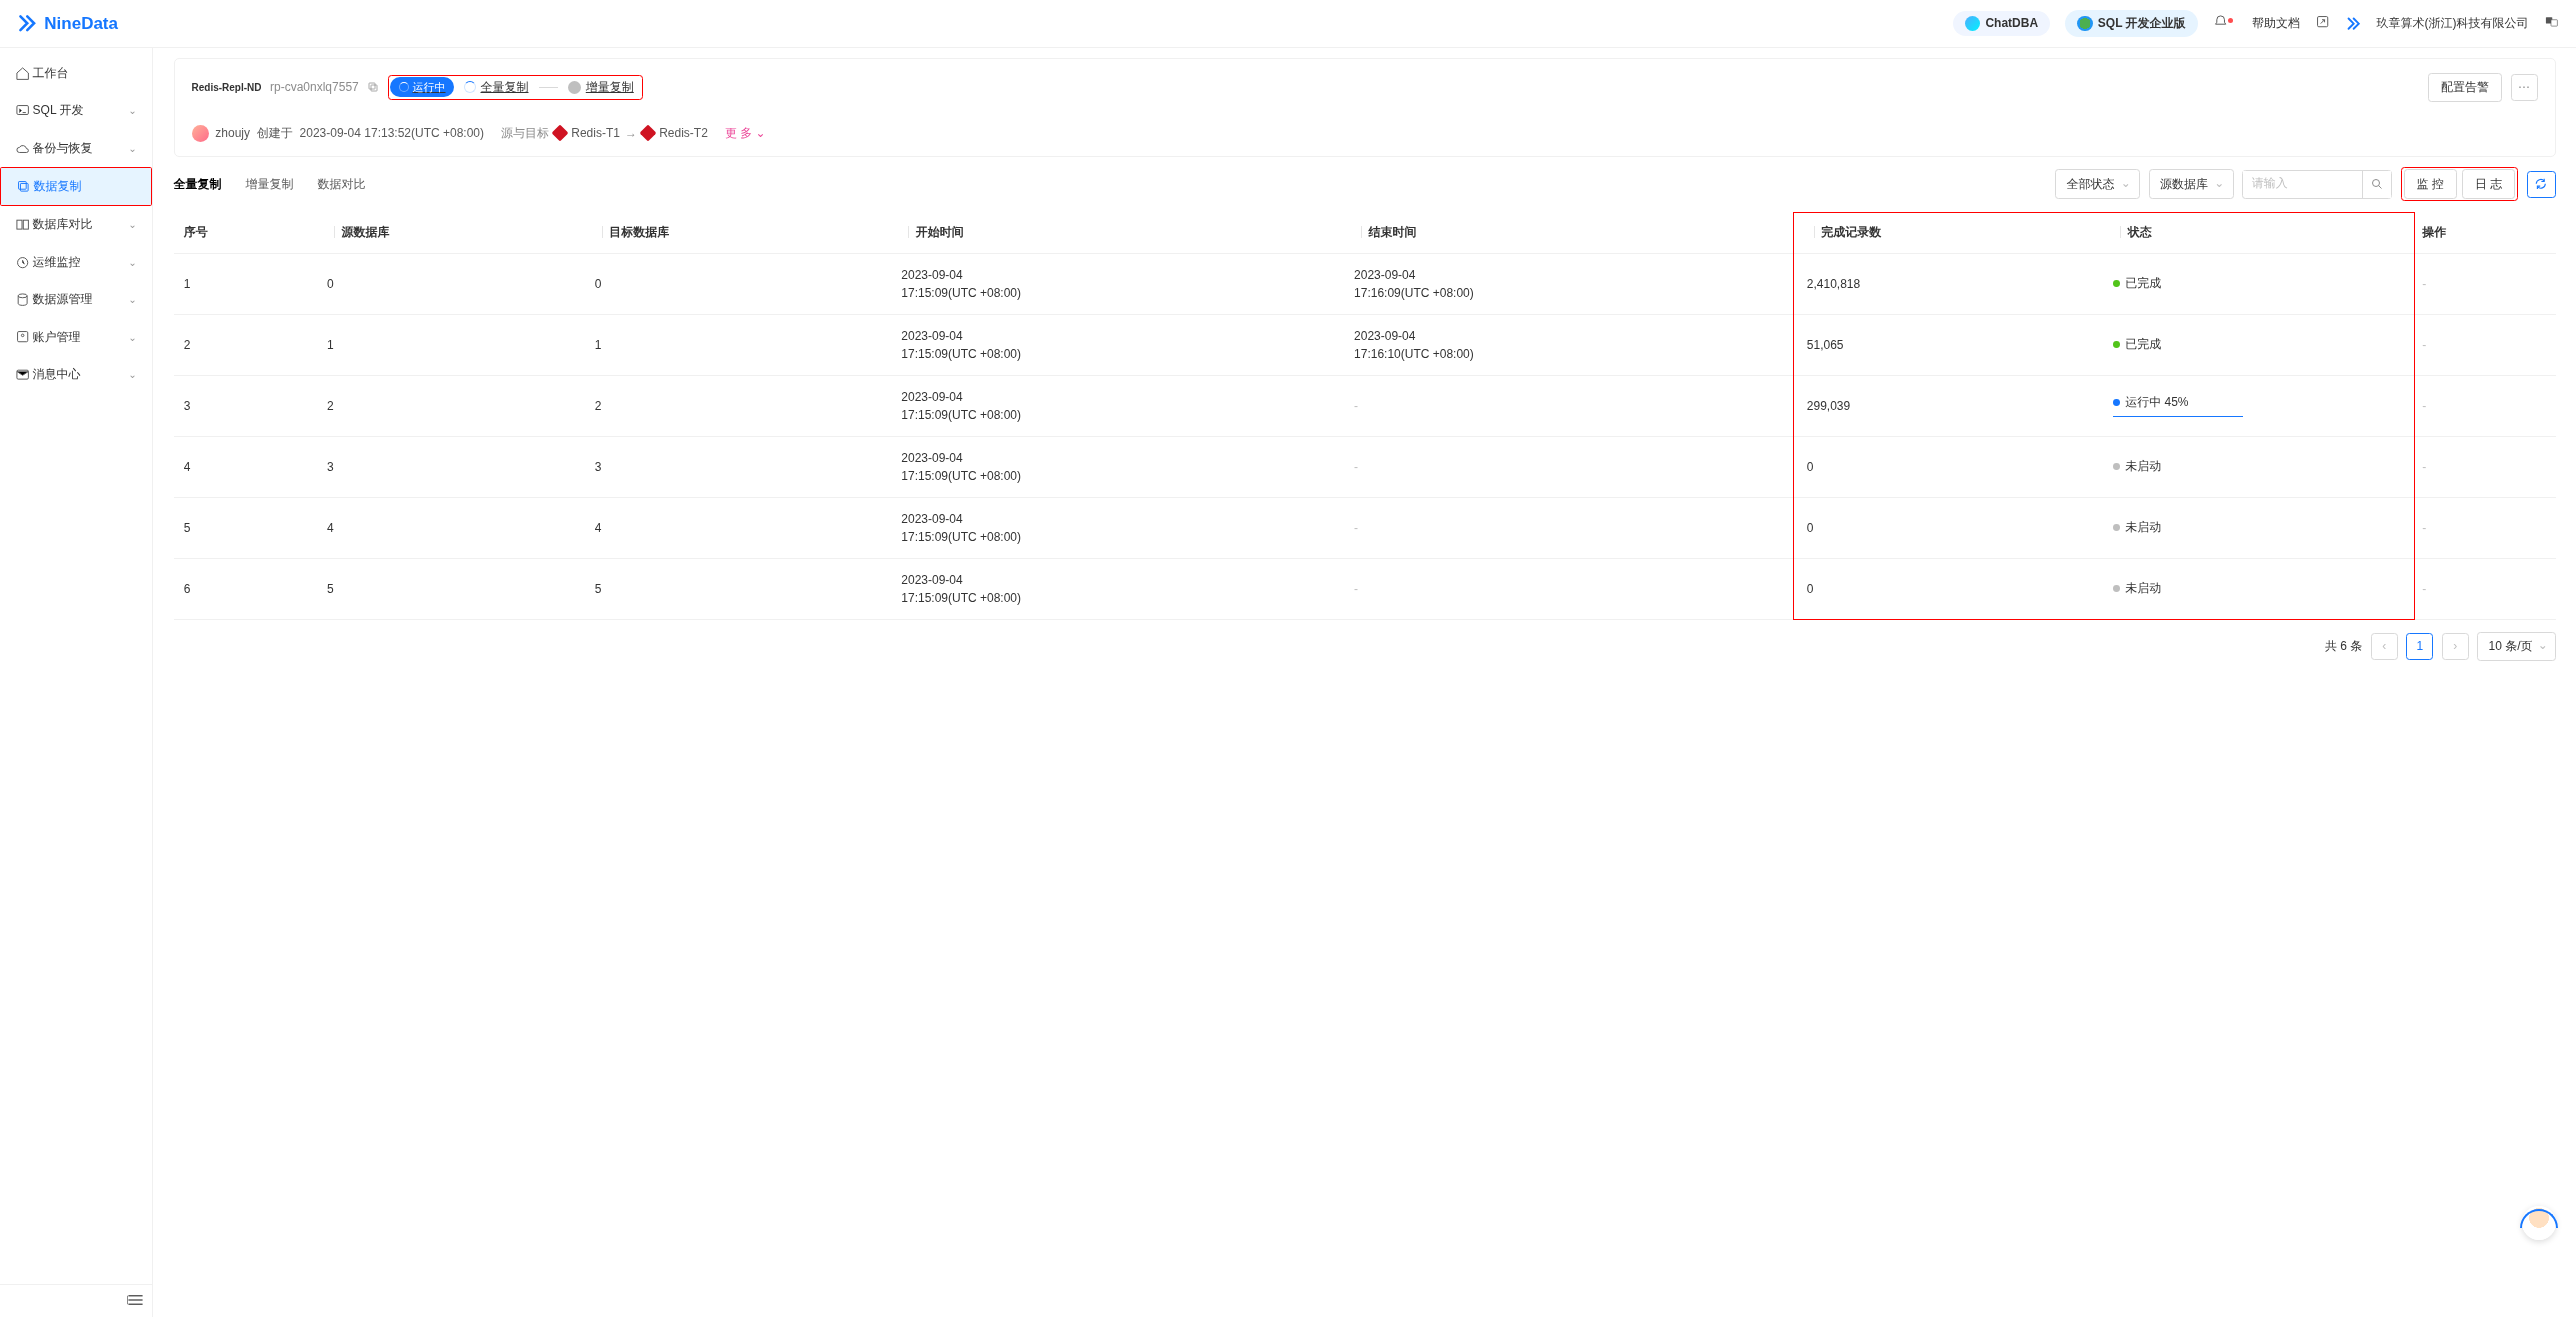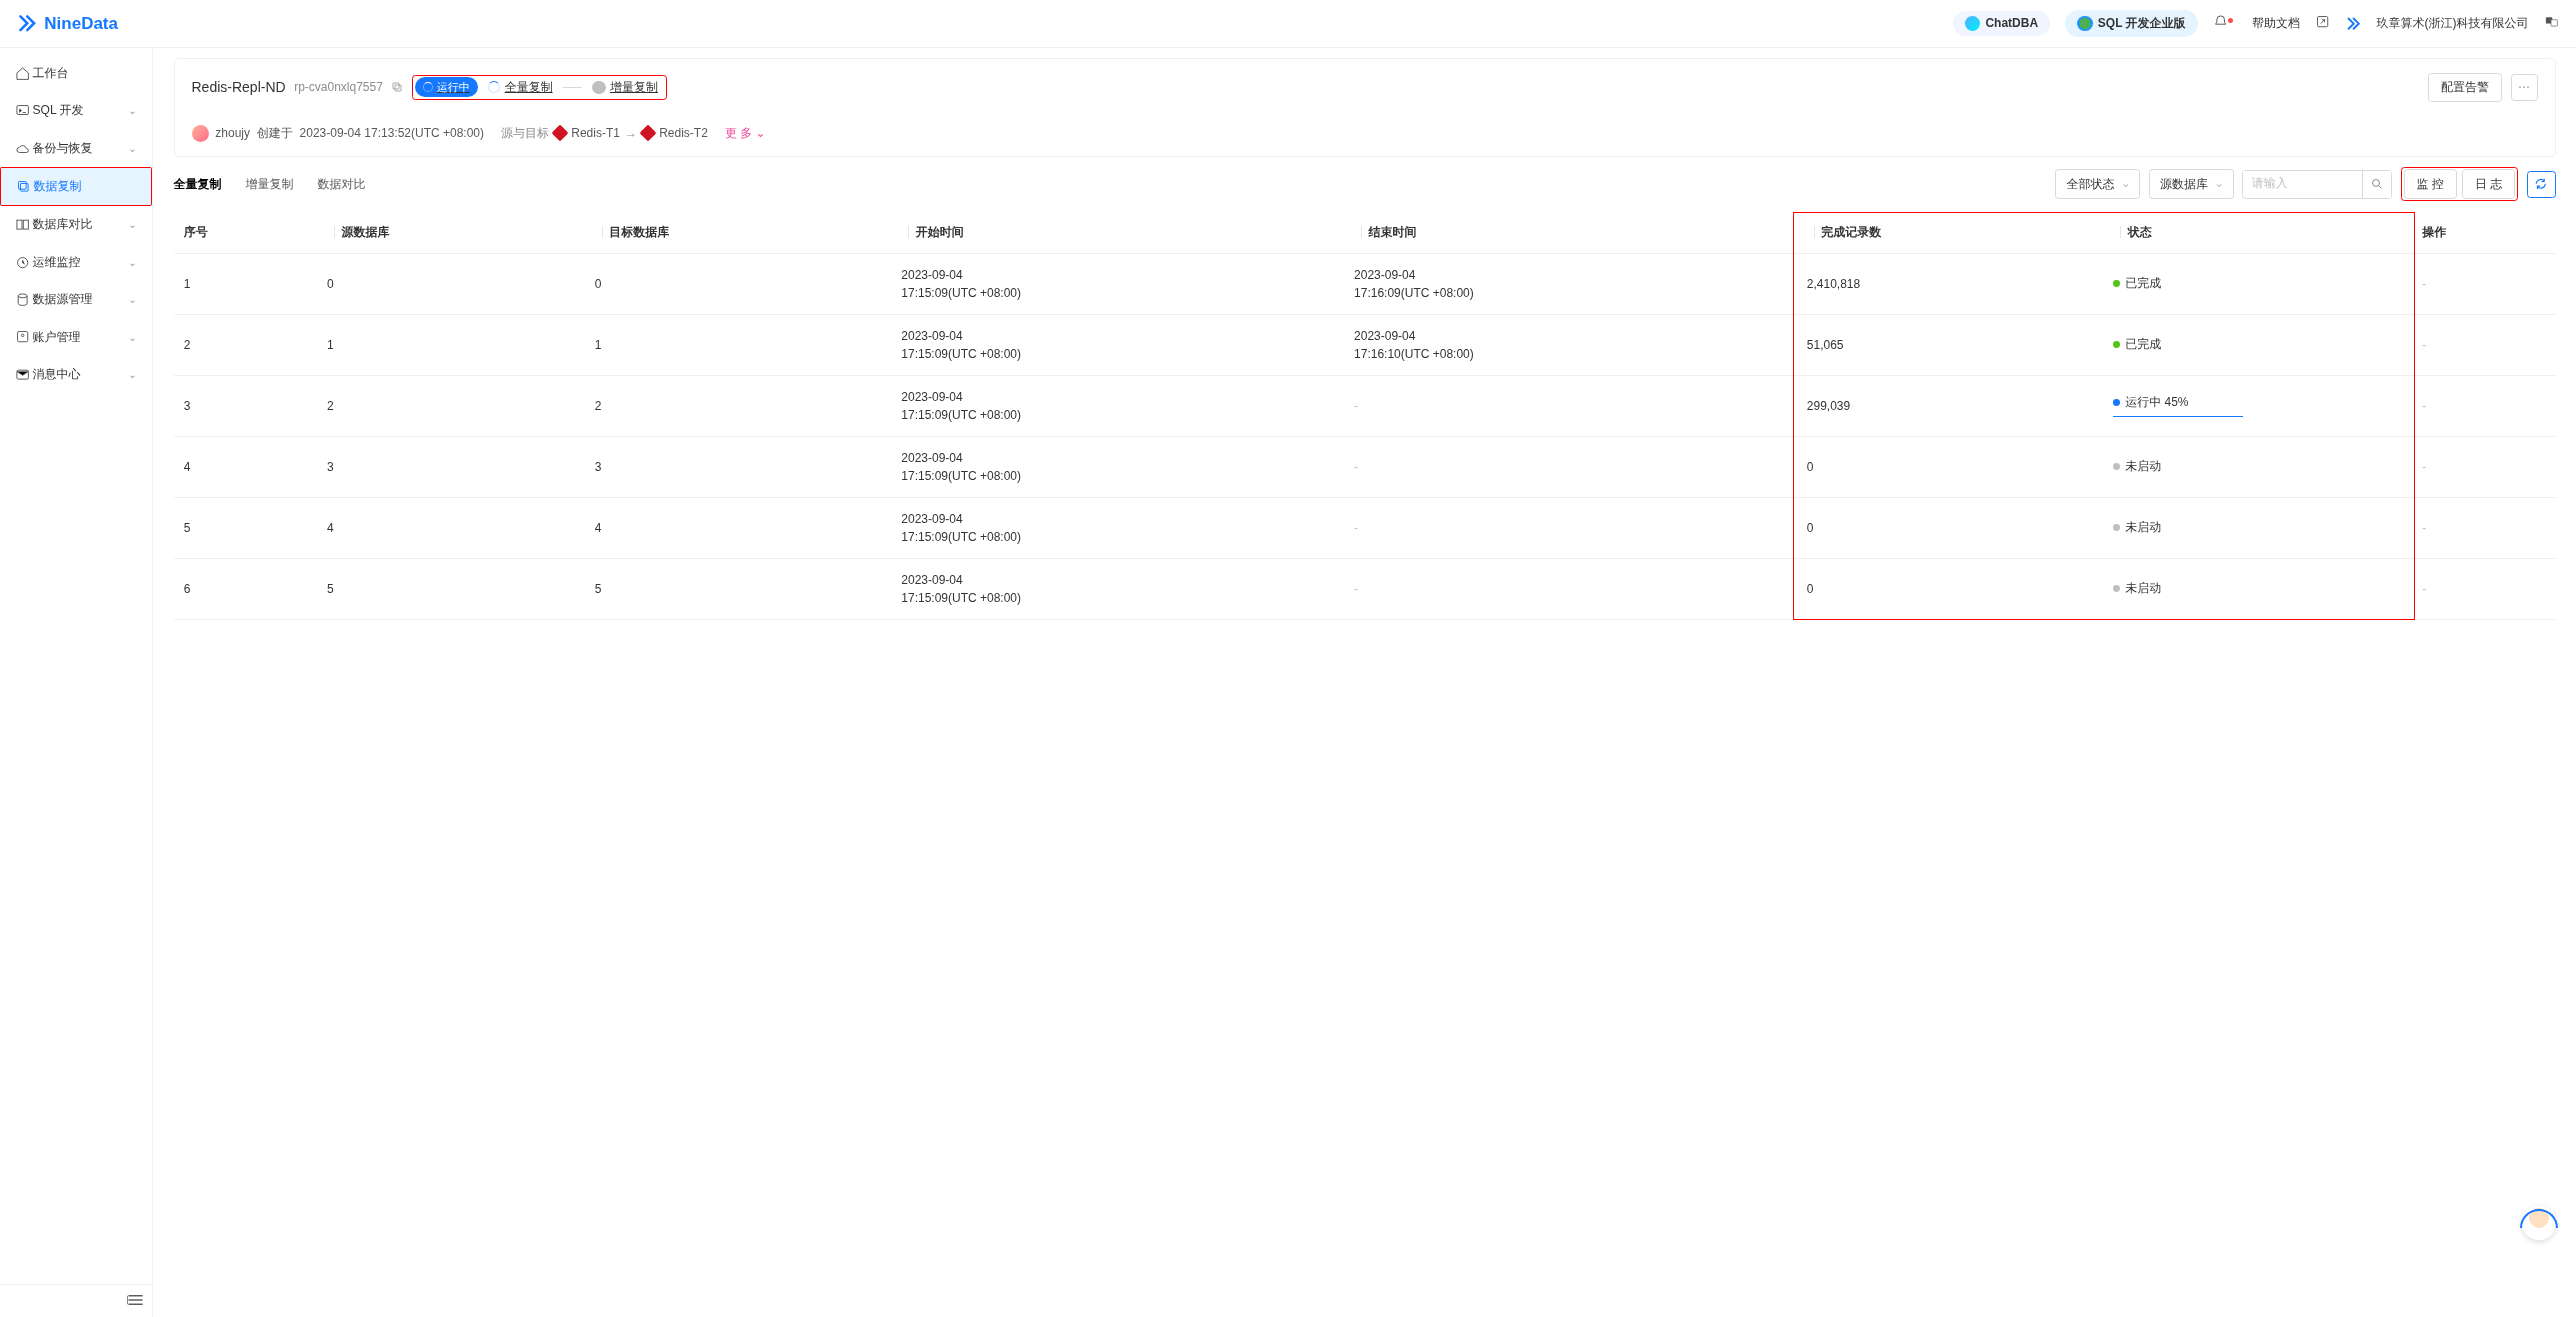--- a/index.html
+++ b/index.html
@@ -37,21 +37,21 @@
 
 
 .main { flex: 1; padding: 10.2px 20.5px 13.6px; overflow: auto; background: #fff; display: flex; flex-direction: column; gap: 10.2px; }
 .breadcrumb { color: #8c8c8c; font-size: 12px; }
 .breadcrumb .bc-current { color: #333; }
 
 .card { border: 0.9px solid #f0f0f0; border-radius: 5.1px; padding: 13.6px 17px; }
 
 
 .title-row { display: flex; align-items: center; gap: 8.5px; }
-.task-name { font-weight: 400; font-size: 14px; }
+.task-name { font-weight: 700; font-size: 10px; }
 .task-id { color: #8c8c8c; }
 .copy-icon { width: 12px; height: 12px; color: #8c8c8c; }
 .status-group { display: inline-flex; align-items: center; gap: 10.2px; border: 1.7px solid #ff0000; border-radius: 3.4px; padding: 1.7px 8.5px 1.7px 1.7px; text-decoration: underline; }
 .status-badge-running { display: inline-flex; align-items: center; gap: 3.4px; background: #1677ff; color: #fff; border-radius: 10.2px; padding: 2.6px 8.5px; font-size: 11px; }
 .spinner { width: 10.2px; height: 10.2px; border: 1.7px solid rgba(255,255,255,.4); border-top-color: #fff; border-radius: 50%; }
 .stage { display: inline-flex; align-items: center; gap: 4.3px; color: #333; }
 .stage-spinner { width: 12px; height: 12px; border: 1.7px solid #d0e5ff; border-top-color: #1677ff; border-radius: 50%; }
 .stage-clock { width: 13.6px; height: 13.6px; border-radius: 50%; background: #bfbfbf; position: relative; }
 .stage-sep { width: 19px; height: 0.9px; background: #d9d9d9; }
 .title-spacer { flex: 1; }
@@ -423,20 +423,27 @@
     <td class="time-cell"><span class="dash">-</span></td>
     <td class="col-records">0</td>
     <td class="col-status"><span class="status-dot dot-gray"></span>未启动</td>
     <td><span class="dash">-</span></td>
                 </tr>
               </tbody>
           </table>
           <div class="hl-cols" id="hl-cols" style="left: 1619px; width: 622px;"></div>
         </div>
 
+        <div class="pagination">
+          <span>共 6 条</span>
+          <span class="pg-btn">‹</span>
+          <span class="pg-btn active">1</span>
+          <span class="pg-btn">›</span>
+          <span class="pg-size"><span>10 条/页</span></span>
+        </div>
       </div>
     </div>
   </div>
 </div>
 
 <div class="floating-avatar">
   <span class="headset"></span>
 </div>
 
 

